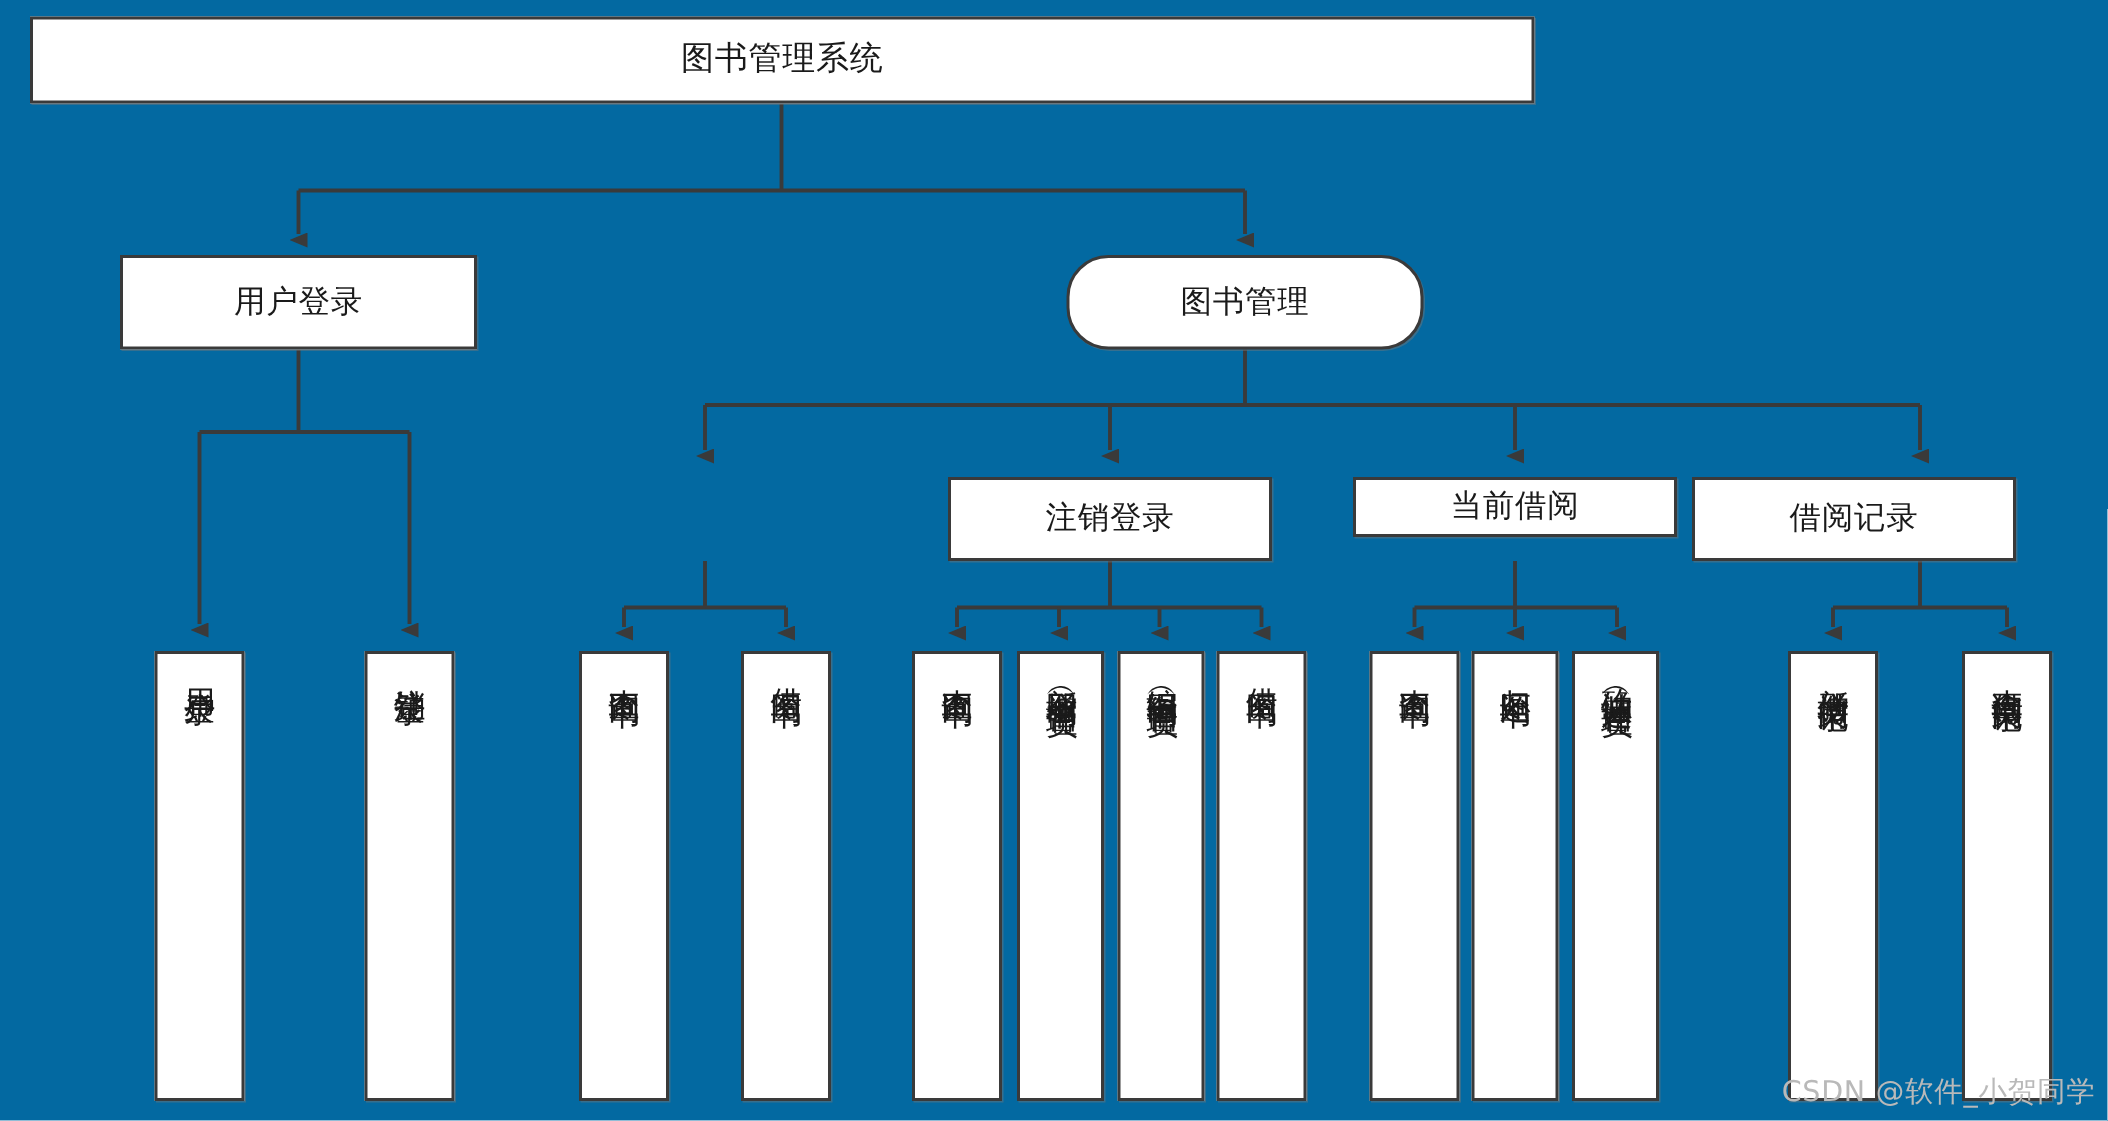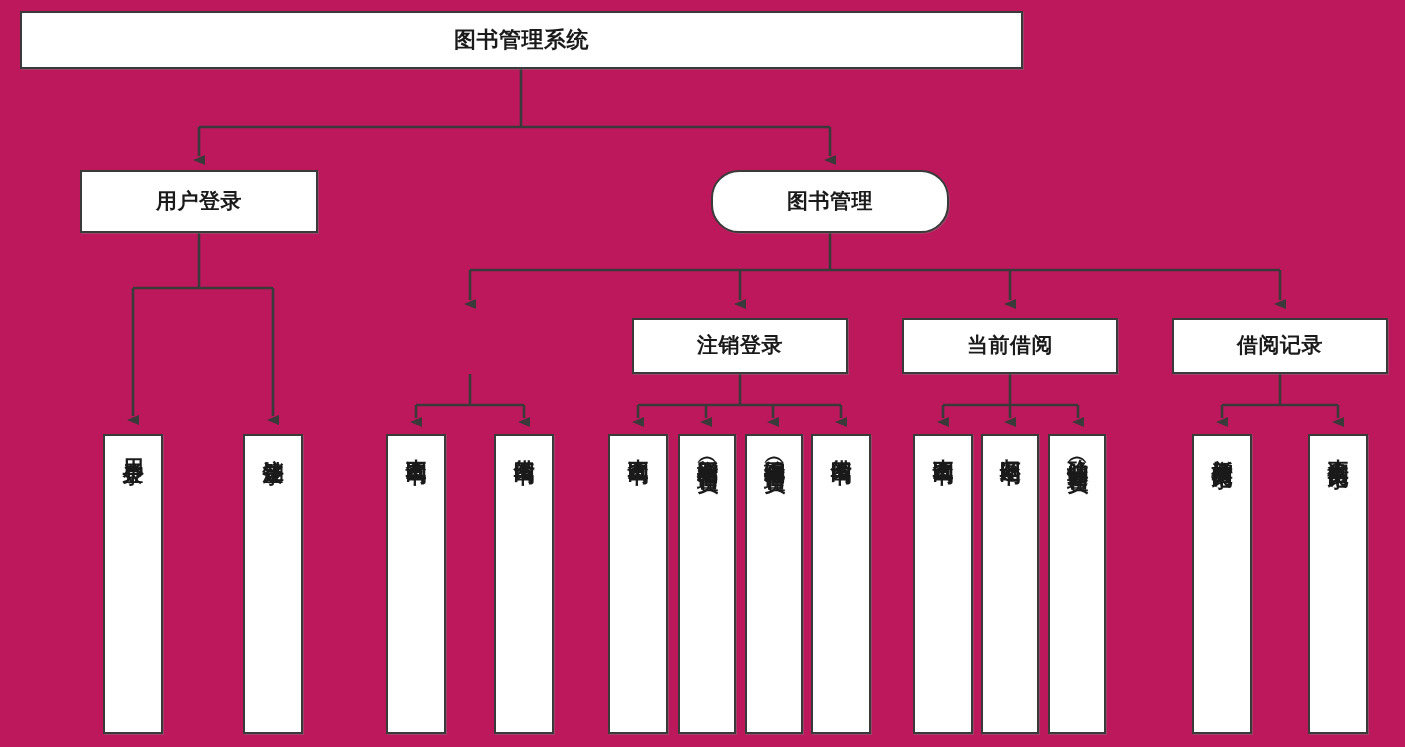--- a/index.html
+++ b/index.html
@@ -7,23 +7,22 @@
     padding: 0;
     background: #ffffff;
   }
   body {
     font-family: "DejaVu Sans", "Liberation Sans", sans-serif;
   }
   #canvas {
     position: relative;
     width: 1405px;
     height: 747px;
-    background: #be185d;
+    background: #0369a1;
     overflow: hidden;
-    font-weight: bold;
   }
   svg.edges {
     position: absolute;
     left: 0;
     top: 0;
     width: 1405px;
     height: 747px;
     pointer-events: none;
   }
   .node {
@@ -140,24 +139,24 @@
   <div class="node horiz" style="left:80px; top:170px; width:238px; height:63px;">
     <span class="label">用户登录</span>
   </div>
   <div class="node horiz" style="left:711px; top:170px; width:238px; height:63px;border-radius:28px;">
     <span class="label">图书管理</span>
   </div>
 
   <div class="node horiz" style="left:632px; top:318px; width:216px; height:56px;">
     <span class="label">注销登录</span>
   </div>
-  <div class="node horiz" style="left:902px; top:318px; width:216px; height:56px;">
+  <div class="node horiz" style="left:902px; top:318px; width:216px; height:40px;">
     <span class="label">当前借阅</span>
   </div>
-  <div class="node horiz" style="left:1172px; top:318px; width:216px; height:56px;">
+  <div class="node horiz" style="left:1128px; top:318px; width:216px; height:56px;">
     <span class="label">借阅记录</span>
   </div>
 
   <div class="node vert" style="left:103px; top:434px; width:60px; height:300px;">
     <span class="label">用户登录</span>
   </div>
   <div class="node vert" style="left:243px; top:434px; width:60px; height:300px;">
     <span class="label">注销登录</span>
   </div>
 
@@ -191,14 +190,15 @@
     <span class="label">确认归还（管理员）</span>
   </div>
 
   <div class="node vert" style="left:1192px; top:434px; width:60px; height:300px;">
     <span class="label">新增借阅记录</span>
   </div>
   <div class="node vert" style="left:1308px; top:434px; width:60px; height:300px;">
     <span class="label">查询借阅记录</span>
   </div>
 
+  <div class="watermark">CSDN @软件_小贺同学</div>
 
 </div>
 
 </body></html>

